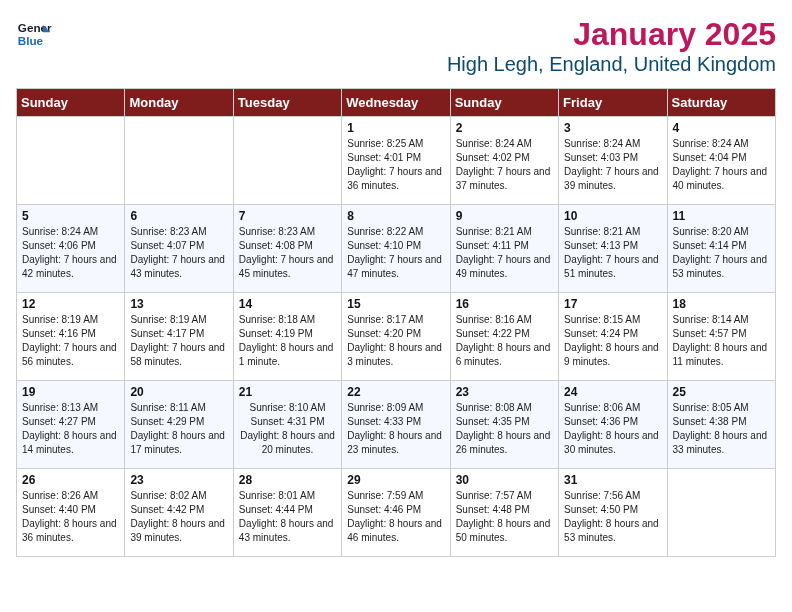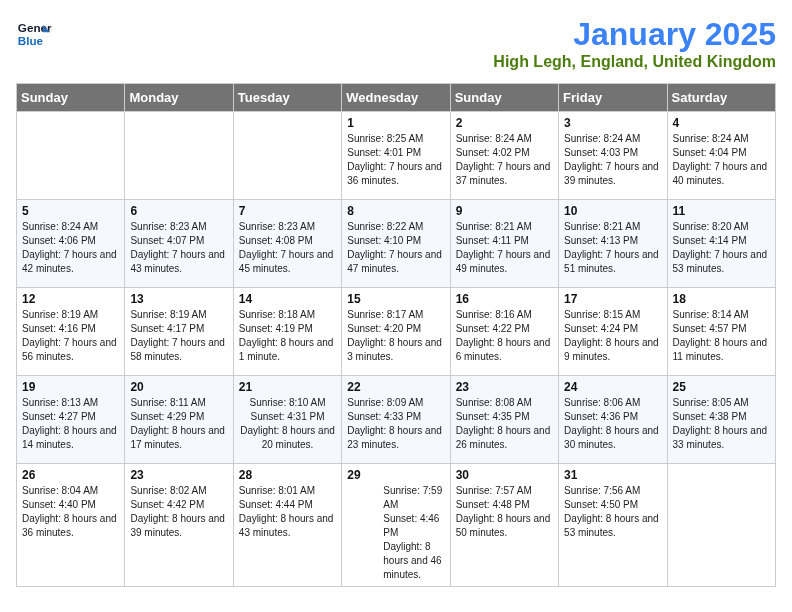--- a/index.html
+++ b/index.html
@@ -24,26 +24,25 @@
     .logo-icon {
       width: 36px;
       height: 36px;
     }
     .title-block {
       text-align: right;
     }
     .month-title {
       font-size: 32px;
       font-weight: bold;
-      color: #3b82f6;
+      color: #be185d;
     }
     .location-title {
-      font-size: 16px;
-      color: #4d7c0f;
-      font-weight: bold;
+      font-size: 20px;
+      color: #0c4a6e;
     }
     .calendar {
       width: 100%;
       border-collapse: collapse;
       border: 1px solid #ccc;
     }
     .calendar th {
       background: #2d6db5;
       color: #fff;
       font-size: 13px;
@@ -75,21 +74,21 @@
     .empty-cell {
       background: #f9f9f9;
     }
     tr:nth-child(even) td {
       background: #f5f8ff;
     }
     tr:nth-child(odd) td {
       background: #fff;
     }
     .calendar thead tr th {
-      background: #737373;
+      background: #7f1d1d;
     }
   </style>
 </head>
 <body>
 
 <div class="header">
   <div class="logo">
     <svg class="logo-icon" viewBox="0 0 40 40">
       <text x="2" y="18" font-size="13" font-weight="bold" fill="#1a1a2e">General</text>
       <text x="2" y="32" font-size="13" font-weight="bold" fill="#1a6bbd">Blue</text>
@@ -272,39 +271,39 @@
         <td>
           <div class="day-num">25</div>
           <div class="day-info" style="white-space: pre-wrap;">Sunrise: 8:05 AM
 Sunset: 4:38 PM
 Daylight: 8 hours and 33 minutes.</div>
         </td>
       </tr>
       <tr>
         <td>
           <div class="day-num">26</div>
-          <div class="day-info" style="white-space: pre-wrap;">Sunrise: 8:04 AM
+          <div class="day-info" style="white-space: pre-wrap;">Sunrise: 8:26 AM
 Sunset: 4:40 PM
 Daylight: 8 hours and 36 minutes.</div>
         </td>
         <td>
           <div class="day-num">23</div>
           <div class="day-info" style="white-space: pre-wrap;">Sunrise: 8:02 AM
 Sunset: 4:42 PM
 Daylight: 8 hours and 39 minutes.</div>
         </td>
         <td>
           <div class="day-num">28</div>
           <div class="day-info" style="white-space: pre-wrap;">Sunrise: 8:01 AM
 Sunset: 4:44 PM
 Daylight: 8 hours and 43 minutes.</div>
         </td>
         <td>
           <div class="day-num">29</div>
-          <div class="day-info" style="white-space: pre-wrap; margin-left: 36px;">Sunrise: 7:59 AM
+          <div class="day-info" style="white-space: pre-wrap;">Sunrise: 7:59 AM
 Sunset: 4:46 PM
 Daylight: 8 hours and 46 minutes.</div>
         </td>
         <td>
           <div class="day-num">30</div>
           <div class="day-info" style="white-space: pre-wrap;">Sunrise: 7:57 AM
 Sunset: 4:48 PM
 Daylight: 8 hours and 50 minutes.</div>
         </td>
         <td>

